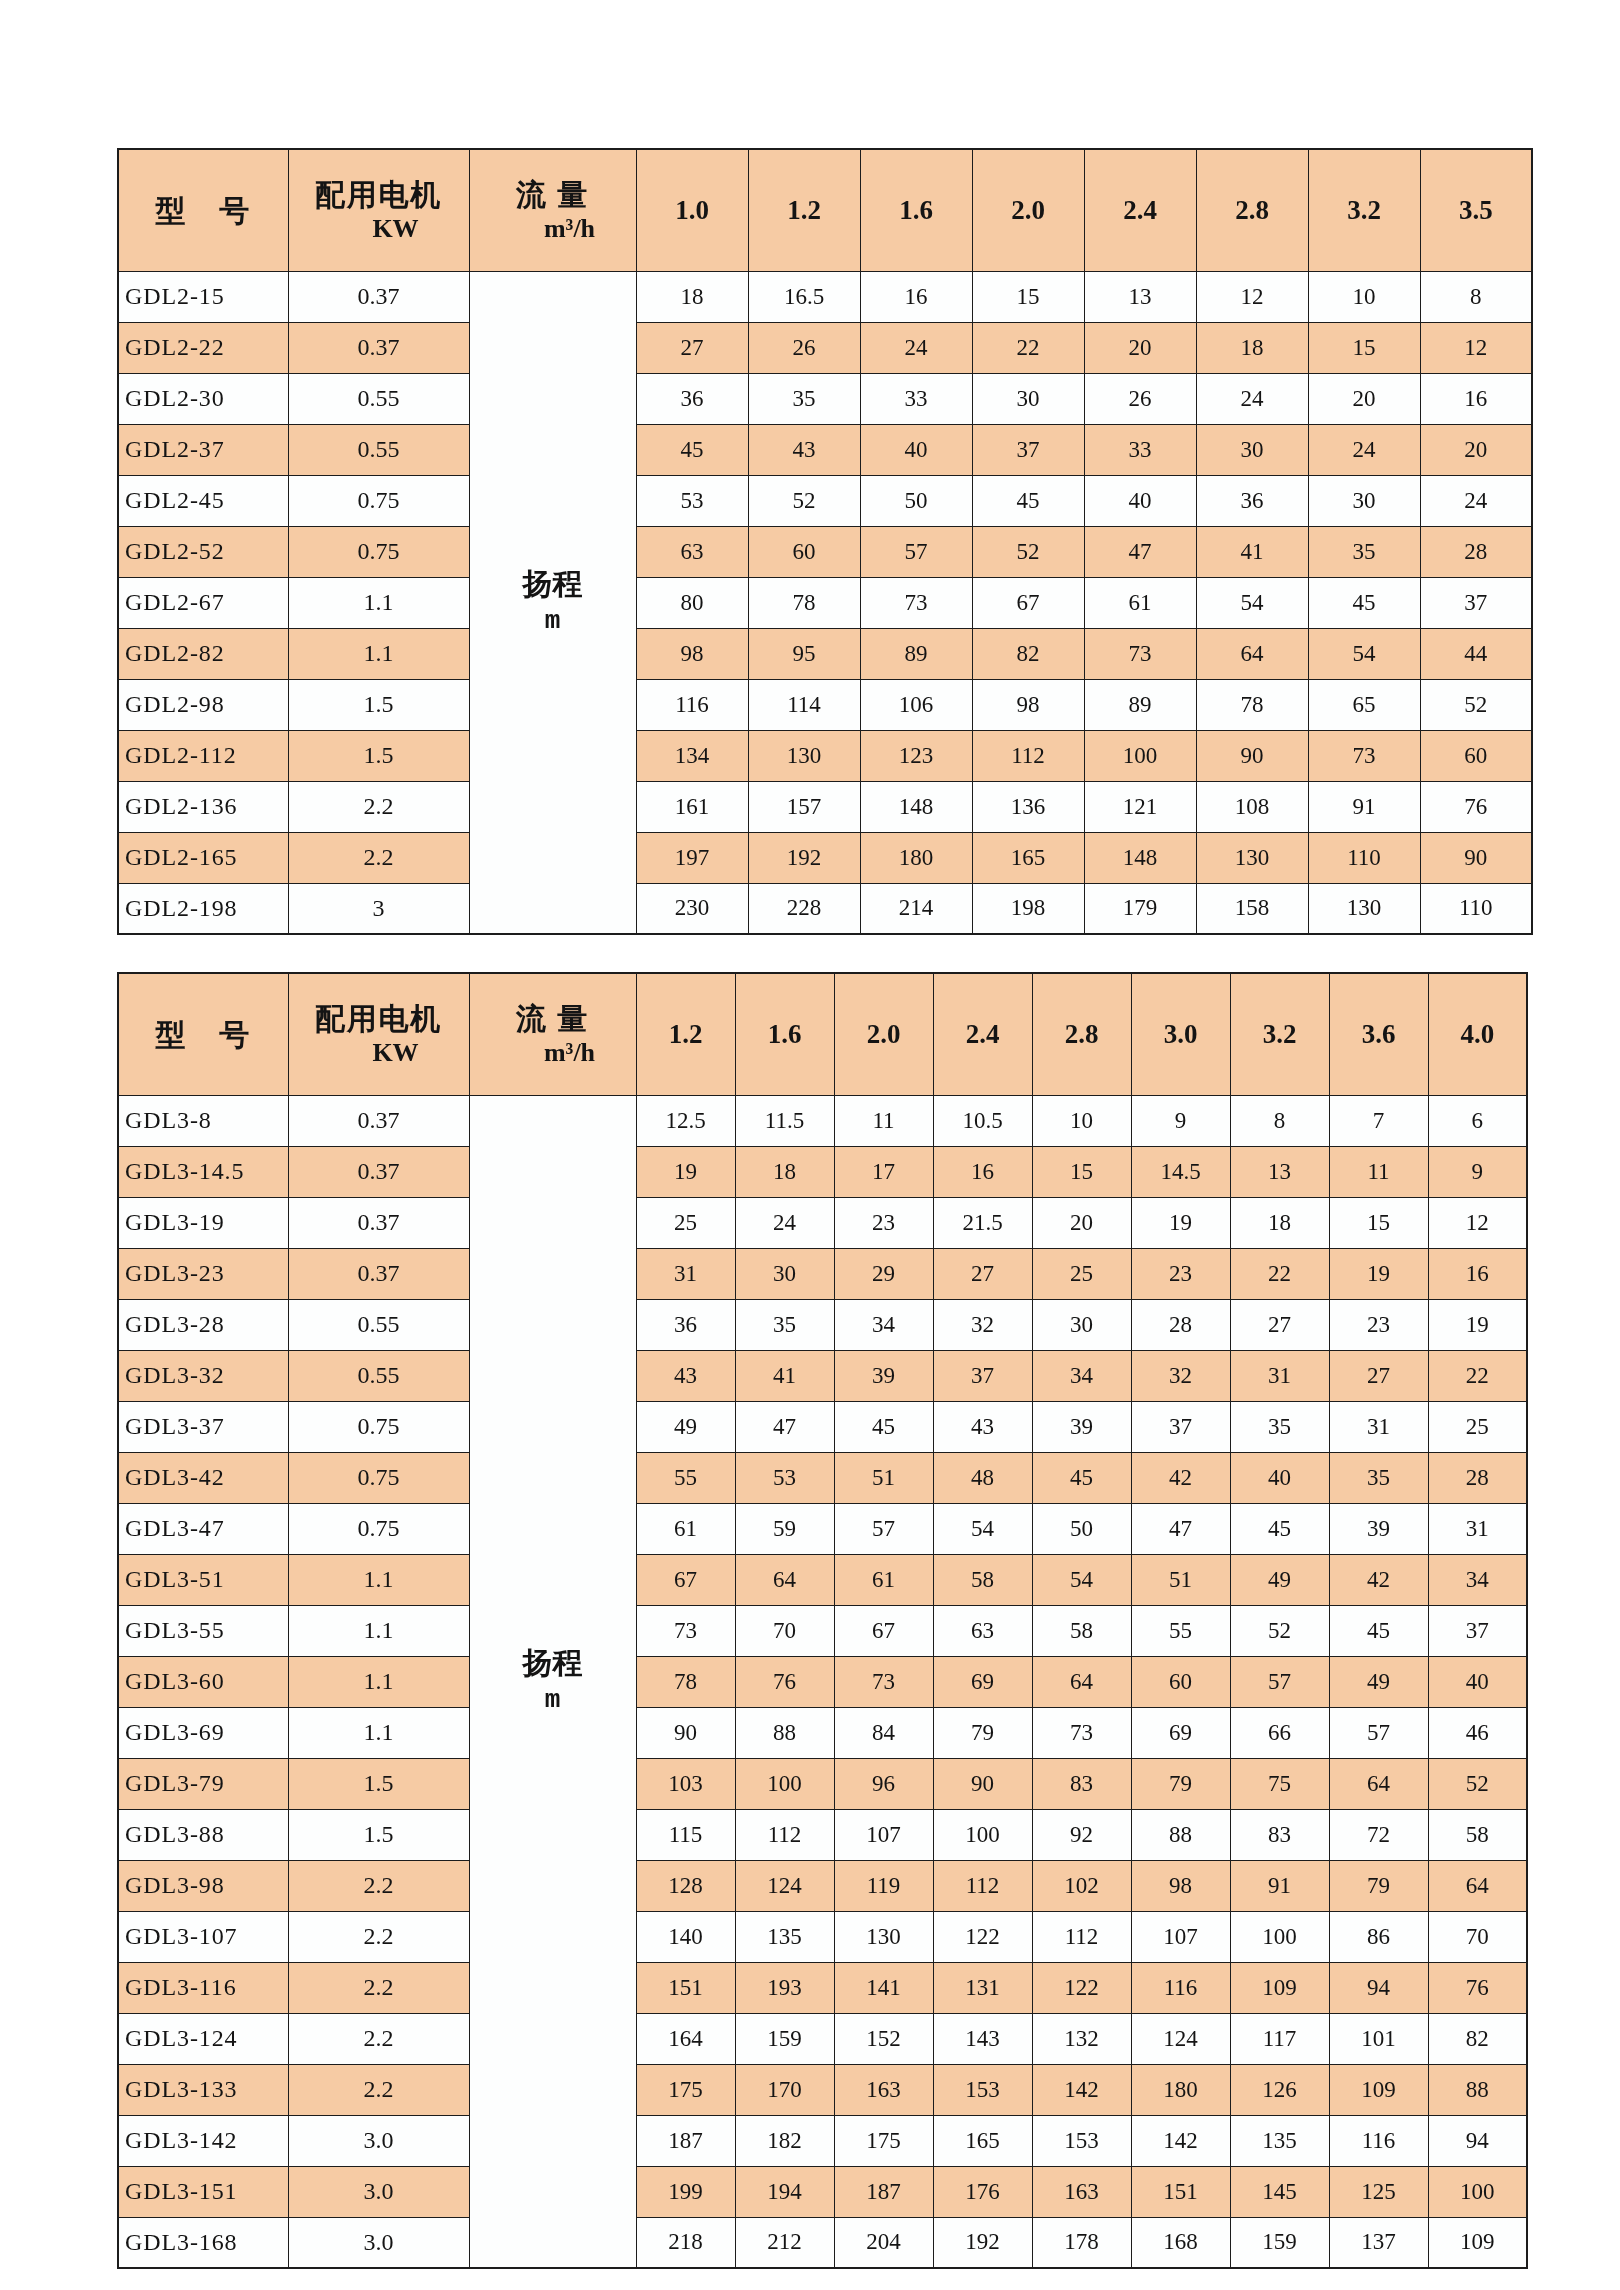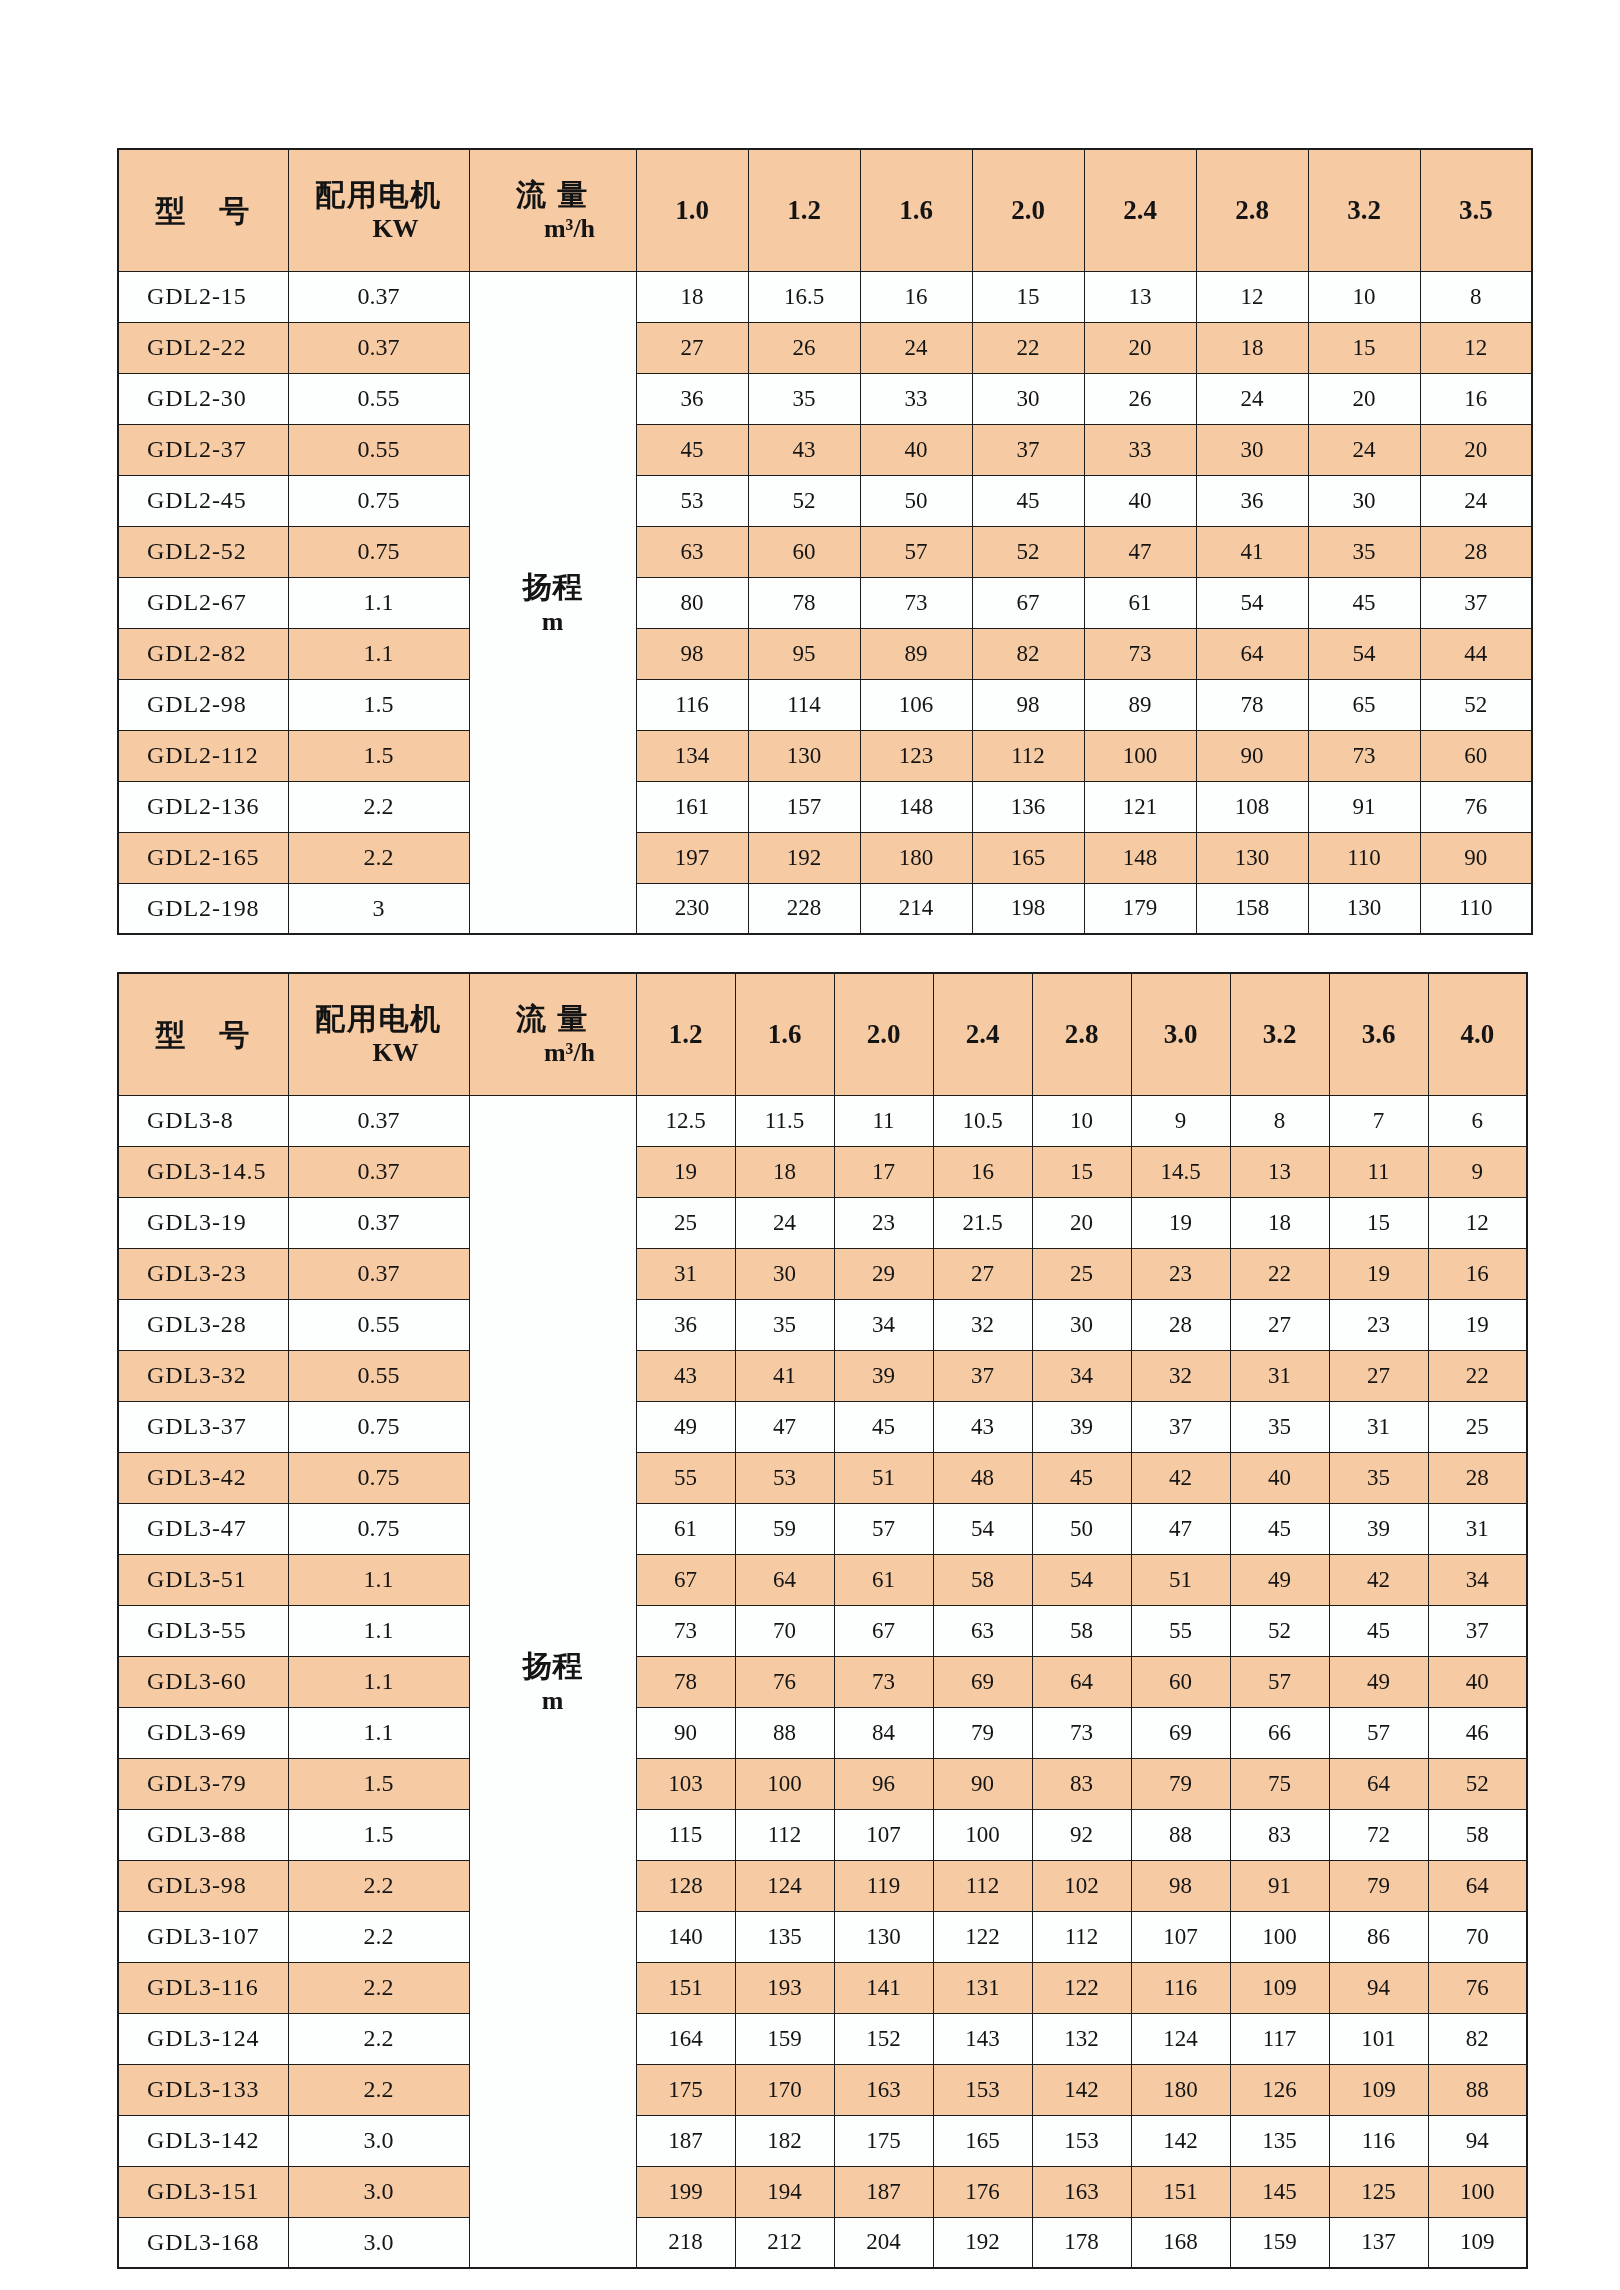--- a/index.html
+++ b/index.html
@@ -29,28 +29,28 @@
   .pump-table thead tr { height:122px; }
   .pump-table tbody tr { height:51px; }
   .pump-table thead th { background:var(--header-bg,#f6cba4); font-weight:bold; }
   .pump-table tbody tr.stripe td { background:var(--stripe-bg,#f6cba4); }
   .pump-table tbody tr td.headcol { background:var(--row-bg,#fdfefe); }
   .hdr-cn { font-size:30px; line-height:1.25; letter-spacing:1.8px; }
   .hdr-unit { font-size:26px; line-height:1.2; font-weight:bold;margin-left:34px; }
   th.flow-col { font-size:27px; }
   td.model {
     text-align:left;
-    padding-left:28px;
+    padding-left:6px;
     font-size:24px;
     letter-spacing:0.9px;
     white-space:nowrap;
   }
   td.kw { font-size:24px; }
   td.val { font-size:23px; }
-  td.headcol { font-size:30px; font-weight:bold; }
+  td.headcol { font-size:30px; font-weight:bold;font-family:Liberation Mono, monospace; }
   td.headcol .hc-line1 { font-size:30px; line-height:1.3; }
   td.headcol .hc-line2 { font-size:26px; line-height:1.2; }
 </style>
 </head>
 <body>
 
 <div class="page" style="--page-bg: #FFFFFF; --header-bg: #F6CBA4; --stripe-bg: #F6CBA4; --row-bg: #FDFEFE; --border: #1C1C1C; --text: #141414;">
 
   <table class="pump-table t1">
     <colgroup>

